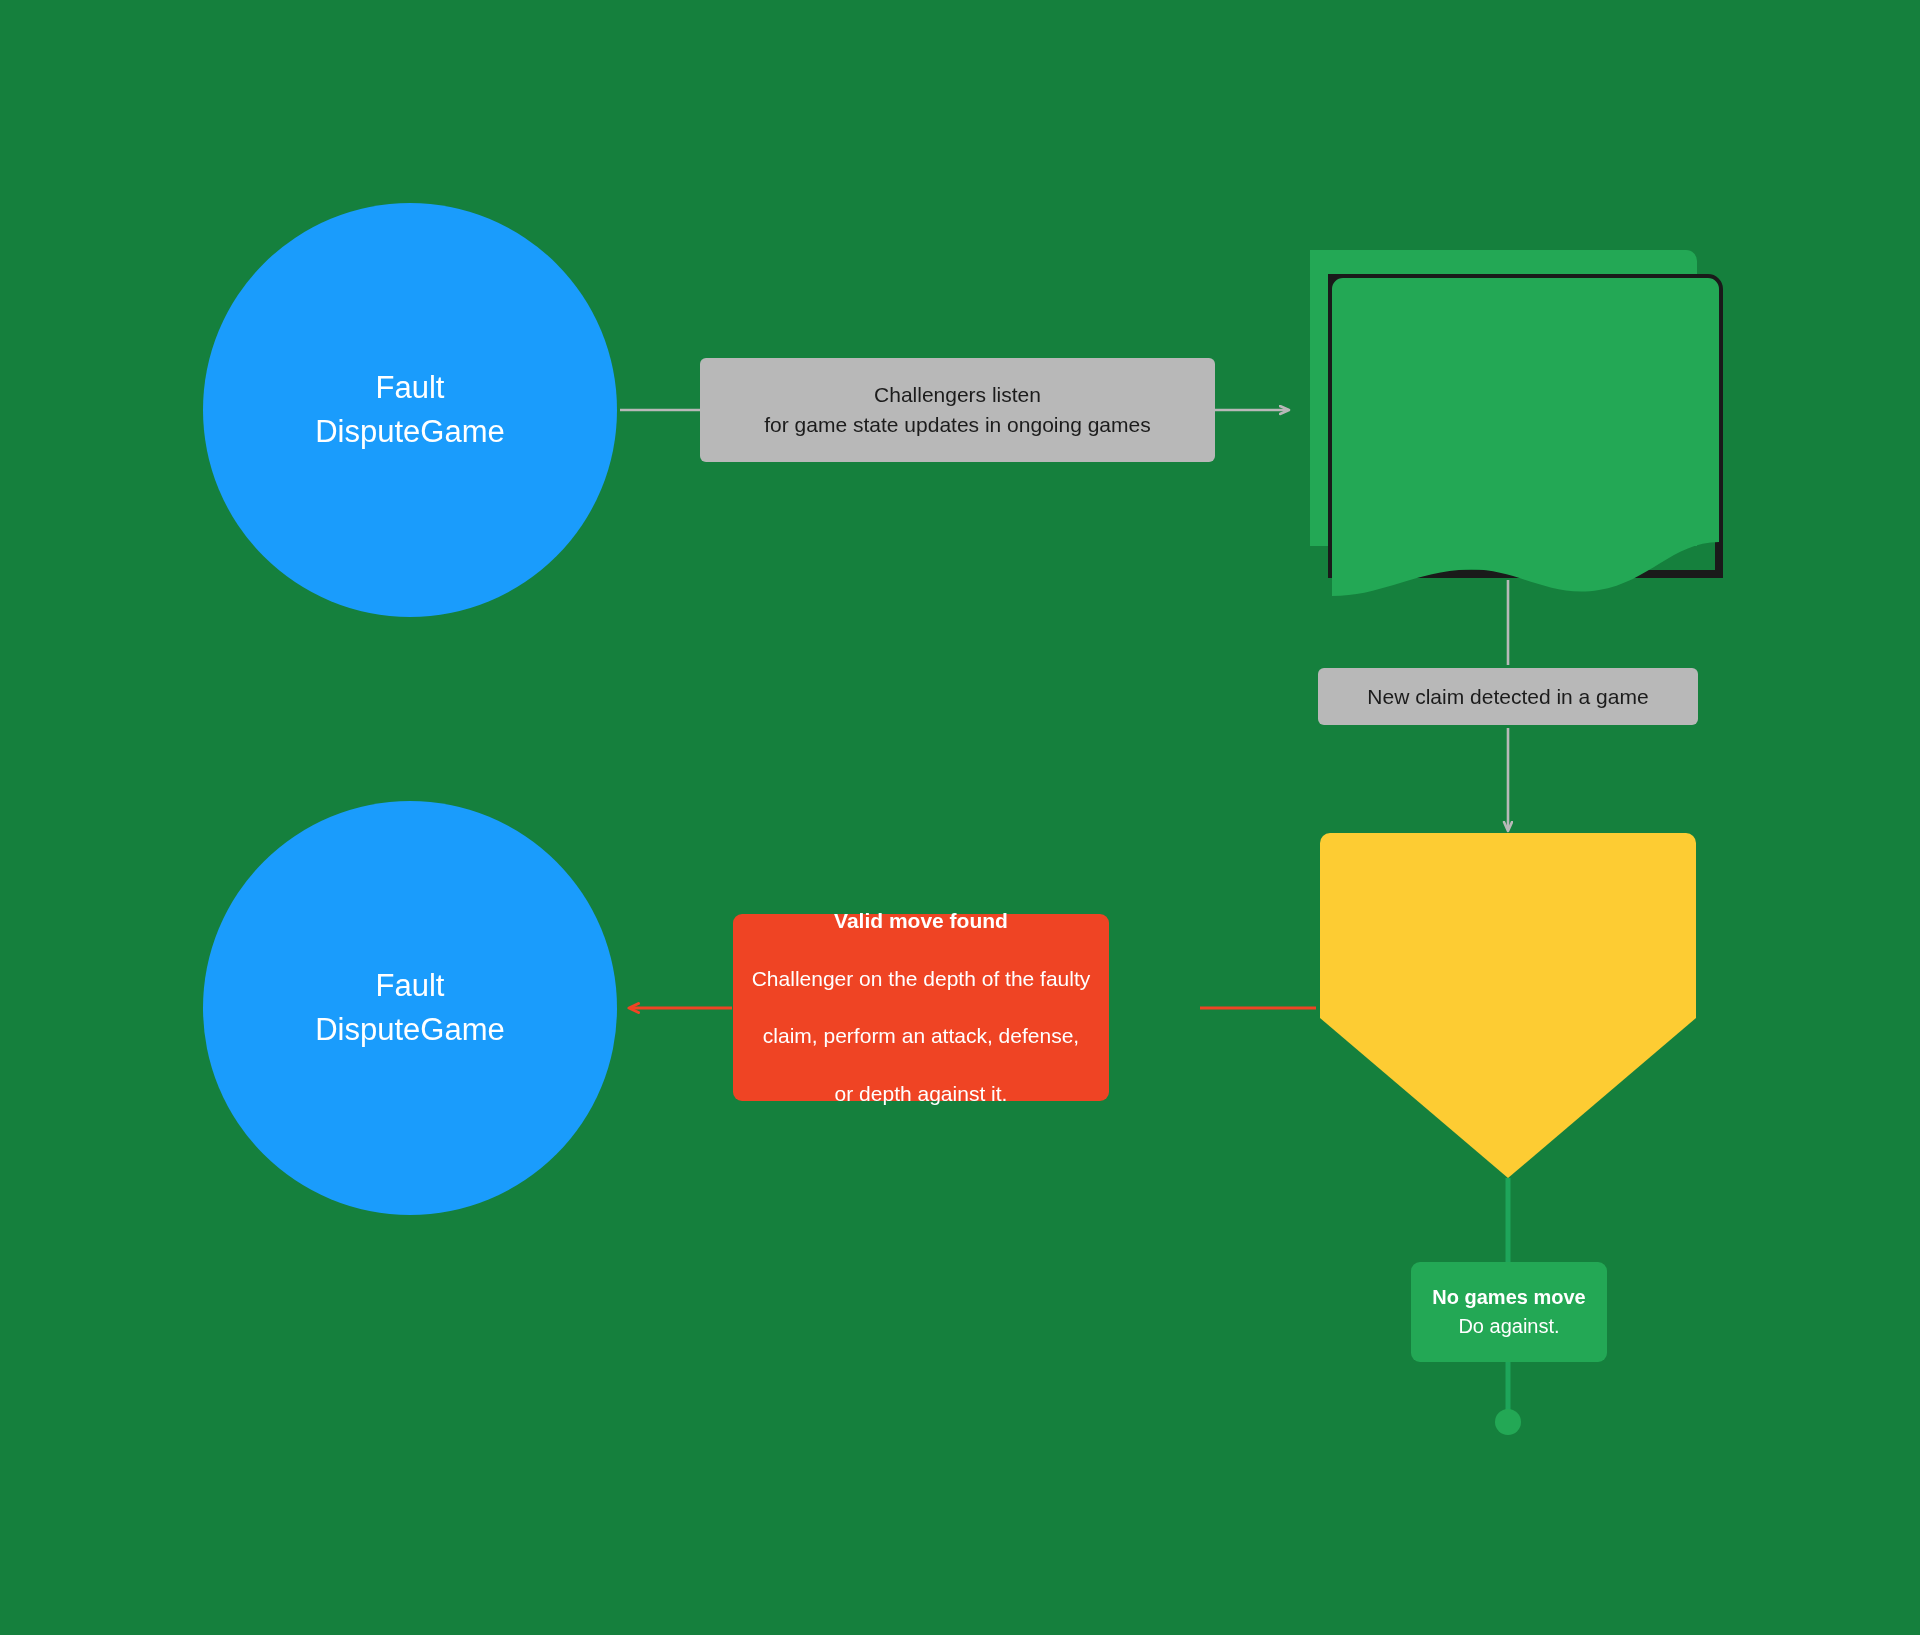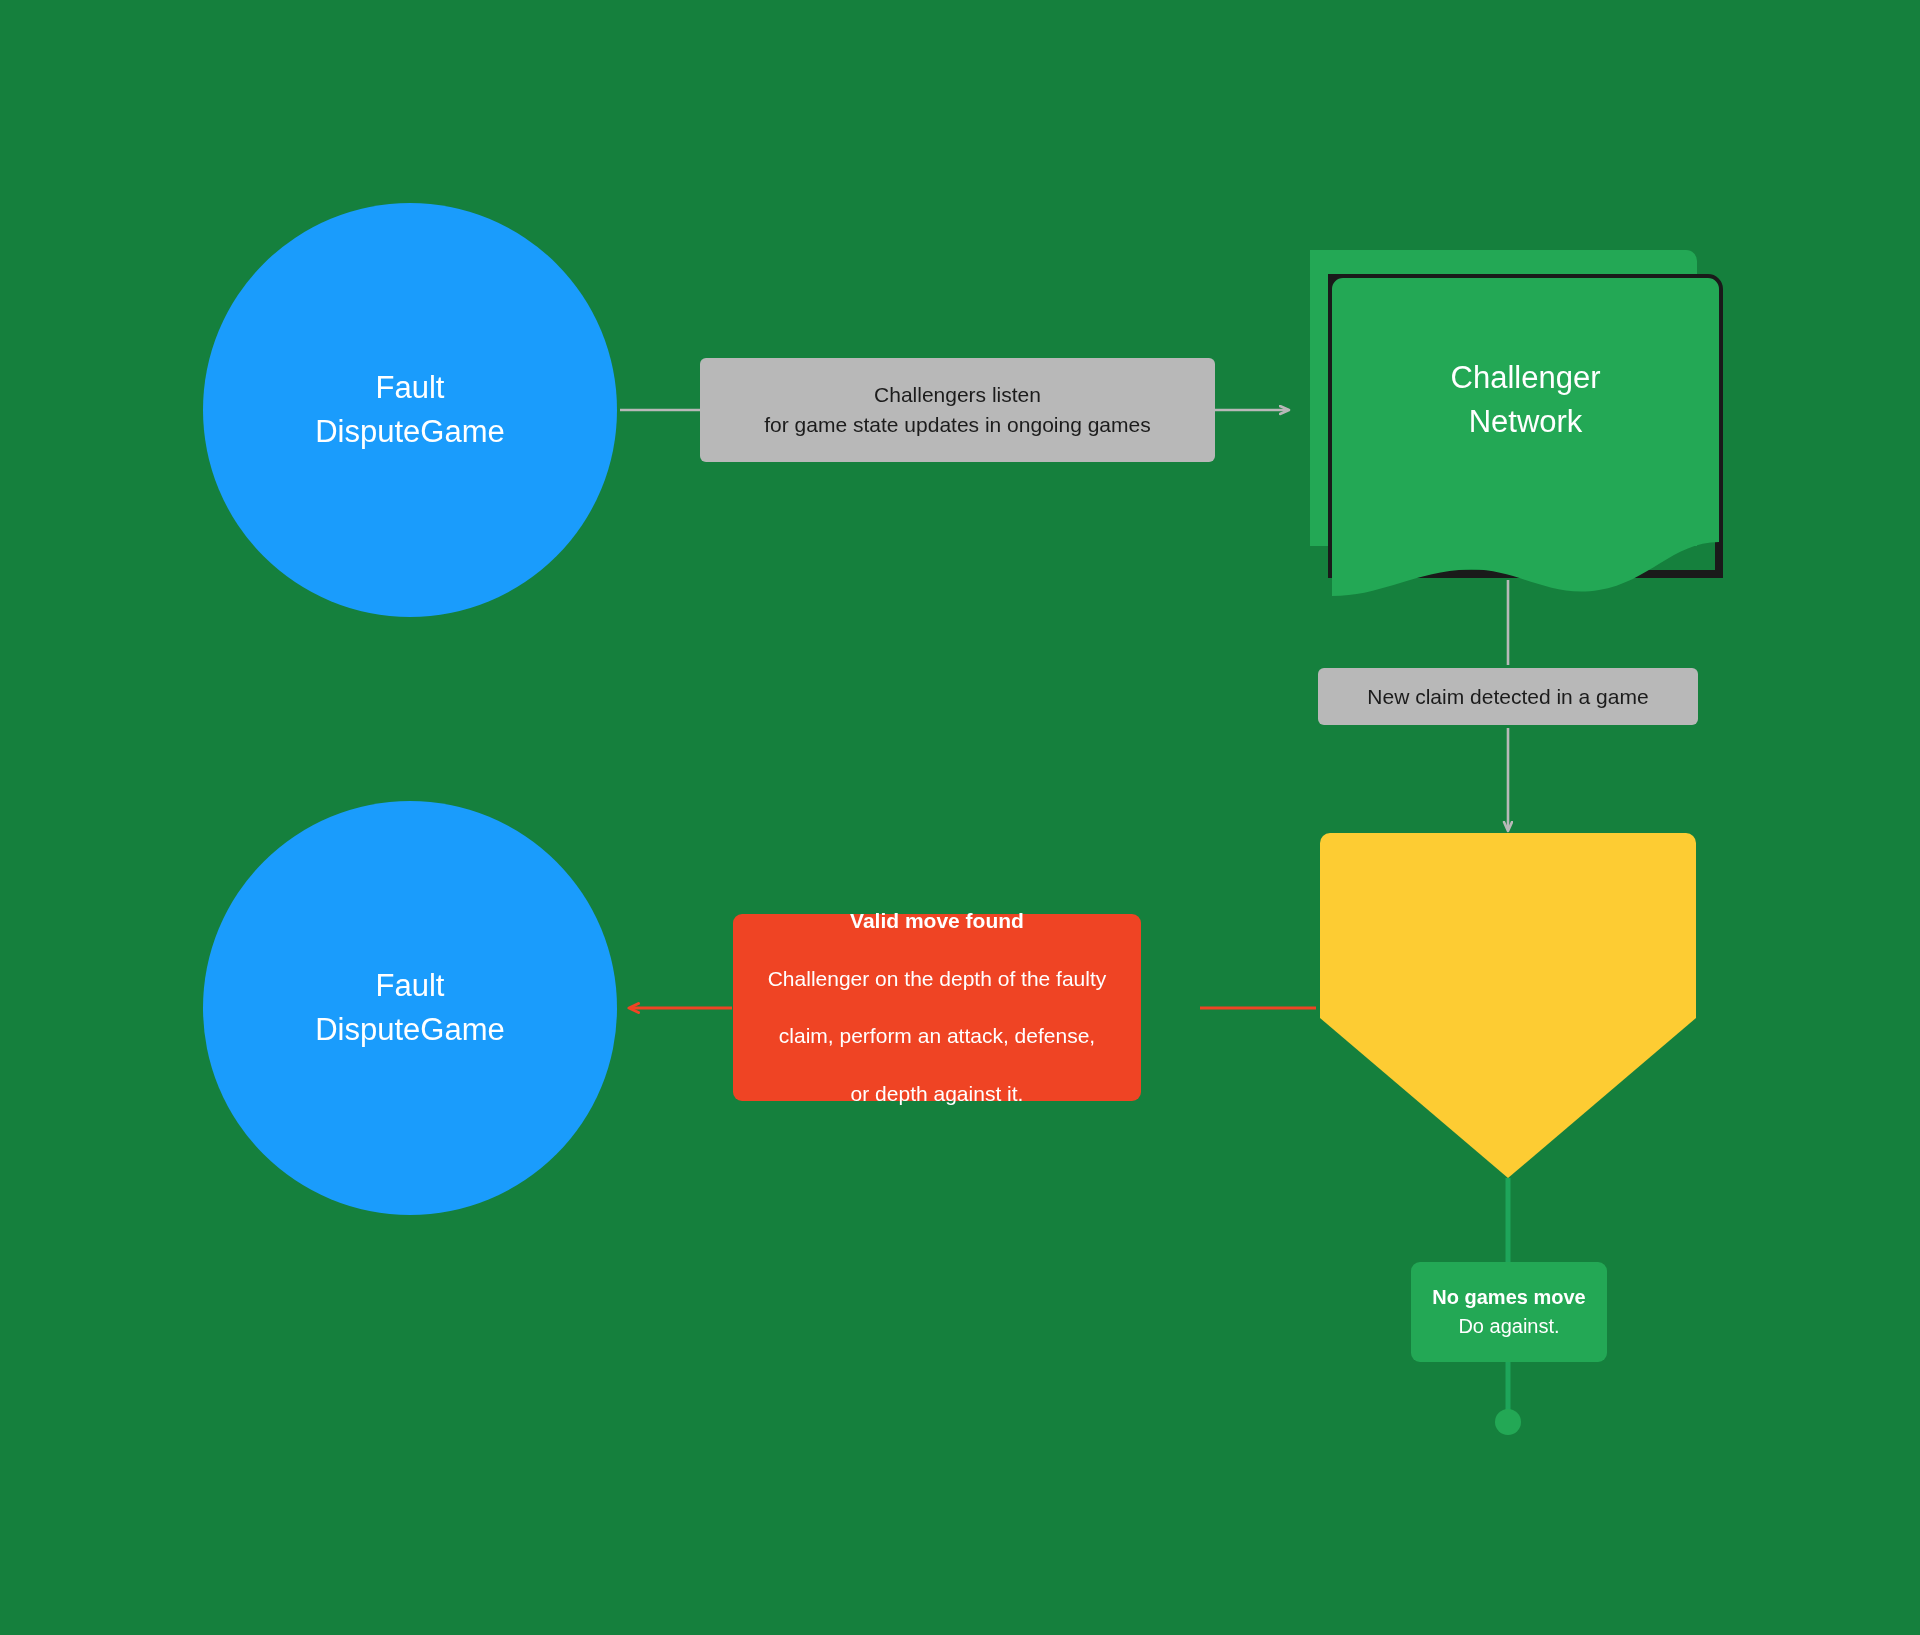--- a/index.html
+++ b/index.html
@@ -180,41 +180,37 @@
              z" fill="#fdcc33"></path>
 
     <ellipse cx="410" cy="1008" rx="207" ry="207" fill="#1a9cfc"></ellipse>
   </svg>
 
   <div class="node-label" style="left:203px; top:350px; width:414px; height:120px;">
     <span class="circle-text">Fault</span>
     <span class="circle-text">DisputeGame</span>
   </div>
 
-  <div class="node-label" style="left:1332px; top:340px; width:387px; height:120px;">
-    <span class="doc-text">Challenger</span>
-    <span class="doc-text">Network</span>
-  </div>
 
 
   <div class="node-label" style="left:203px; top:948px; width:414px; height:120px;">
     <span class="circle-text">Fault</span>
     <span class="circle-text">DisputeGame</span>
   </div>
 
   <div class="edge-label grey" style="left:700px; top:358px; width:515px; height:104px;">
     <span class="ln">Challengers listen</span>
     <span class="ln">for game state updates in ongoing games</span>
   </div>
 
   <div class="edge-label grey" style="left:1318px; top:668px; width:380px; height:57px;">
     <span class="ln">New claim detected in a game</span>
   </div>
 
-  <div class="edge-label orange" style="left:733px; top:914px; width:408px; height:187px;gap:27px;">
+  <div class="edge-label orange" style="left:733px; top:914px; width:376px; height:187px;gap:27px;">
     <span class="hd">Valid move found</span>
     <span class="ln">Challenger on the depth of the faulty</span>
     <span class="ln">claim, perform an attack, defense,</span>
     <span class="ln">or depth against it.</span>
   </div>
 
   <div class="edge-label green" style="left:1411px; top:1262px; width:196px; height:100px;">
     <span class="hd">No games move</span>
     <span class="ln">Do against.</span>
   </div>

